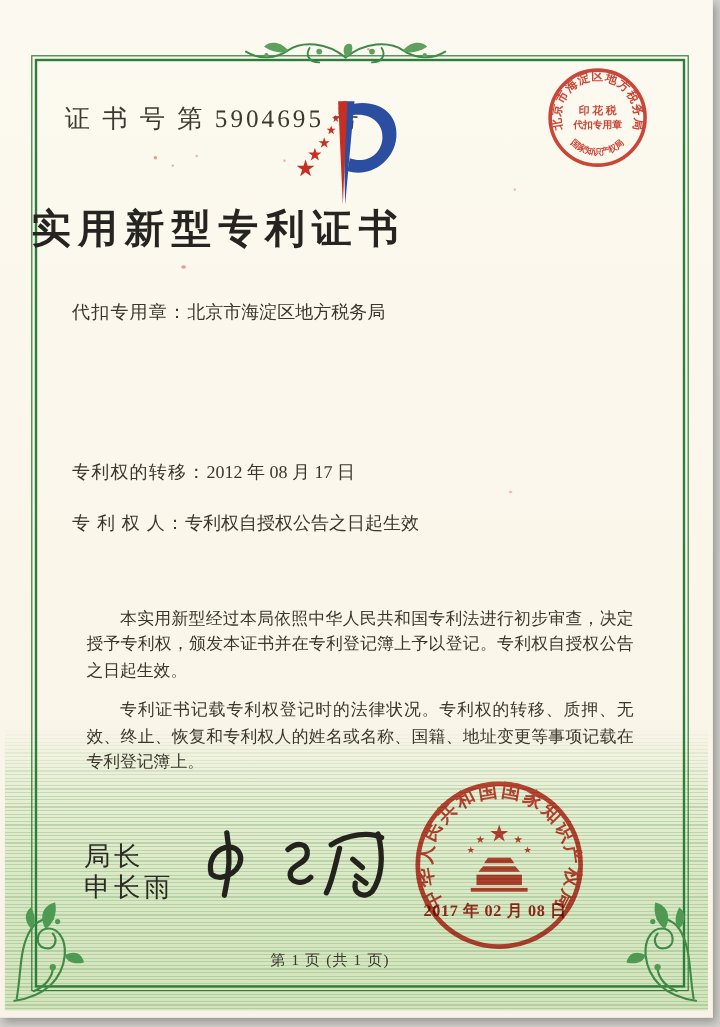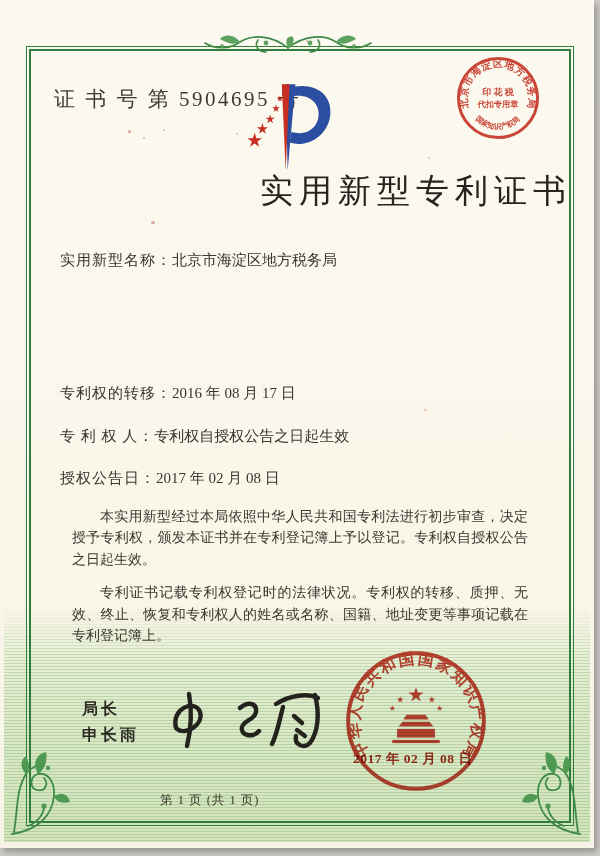--- a/index.html
+++ b/index.html
@@ -12,32 +12,32 @@
            background:linear-gradient(to bottom,rgba(225,238,208,0) 0%,rgba(223,236,204,.75) 25%,rgba(215,231,194,.95) 60%,rgba(211,228,188,1) 100%);}
   .stripes::after{content:'';position:absolute;inset:0;
            background:repeating-linear-gradient(to bottom,rgba(104,158,94,.30) 0 1px,rgba(104,158,94,0) 1px 3px);
            -webkit-mask-image:linear-gradient(to bottom,transparent,#000 26%);
            mask-image:linear-gradient(to bottom,transparent,#000 26%);}
   
   .frame{position:absolute;left:26px;top:46px;width:546px;height:778px;border:1px solid #2f7d3b;}
   .frame::after{content:'';position:absolute;inset:2px;border:2.5px solid #2f7d3b;}
   .cert-number{position:absolute;left:54px;top:85px;font-size:21px;letter-spacing:2.5px;color:#3c3930;}
   .logo{position:absolute;left:243px;top:79px;width:97px;height:96px;}
-  .title{position:absolute;left:26px;top:169px;width:546px;text-align:right;
-         font-size:33px;font-weight:normal;letter-spacing:6px;color:#262420;}
+  .title{position:absolute;left:26px;top:169px;width:546px;text-align:left;
+         font-size:33px;font-weight:bold;letter-spacing:6px;color:#262420;}
   .row{position:absolute;left:60px;width:486px;font-size:15px;white-space:nowrap;color:#3a362c;}
   .row .lab{letter-spacing:1px;}
   .r0{top:251px}.r1{top:295px}.r2{top:340px}.r3{top:384px}.r4{top:427px}.r5{top:469px}
   .paras{position:absolute;left:60px;top:494px;width:480px;font-size:14px;line-height:21.4px;
          text-align:justify;color:#3a362c;}
   .paras p{margin:12px;text-indent:2em;}
-  .director{position:absolute;left:82px;font-size:16px;letter-spacing:3px;font-weight:bold;color:#2c2a24;}
+  .director{position:absolute;left:70px;font-size:22px;letter-spacing:3px;font-weight:normal;color:#2c2a24;}
   .d-title{top:699px}.d-name{top:725px}
   .signature{position:absolute;left:158px;top:686px;width:188px;height:66px;}
-  .page-info{position:absolute;left:160px;top:792px;width:230px;text-align:left;
+  .page-info{position:absolute;left:160px;top:792px;width:230px;text-align:center;
              font-size:12.5px;letter-spacing:1px;color:#3a362c;}
   .tax-seal{position:absolute;left:455px;top:55px;width:86px;height:86px;opacity:.92;mix-blend-mode:multiply;}
   .office-seal{position:absolute;left:345px;top:650px;width:142px;height:142px;opacity:.93;mix-blend-mode:multiply;}
   .issue-date{position:absolute;left:353px;top:750px;font-size:13.5px;font-weight:bold;white-space:nowrap;
               letter-spacing:.5px;color:#ab3021;mix-blend-mode:multiply;}
   .ornament-top{position:absolute;left:198px;top:31px;width:180px;height:31px;}
   .corner{position:absolute;width:70px;height:100px;}
   .corner-left{left:8px;top:738px;}
   .corner-right{left:514px;top:738px;transform:scaleX(-1);}
   .speck{position:absolute;border-radius:50%;background:#bc3a2c;}
@@ -110,30 +110,27 @@
       <path transform="translate(20,50) scale(6)" d="M0,-1 L0.2245,-0.309 L0.951,-0.309 L0.363,0.118 L0.588,0.809 L0,0.382 L-0.588,0.809 L-0.363,0.118 L-0.951,-0.309 L-0.2245,-0.309 Z"></path>
       <path transform="translate(28,40) scale(5)" d="M0,-1 L0.2245,-0.309 L0.951,-0.309 L0.363,0.118 L0.588,0.809 L0,0.382 L-0.588,0.809 L-0.363,0.118 L-0.951,-0.309 L-0.2245,-0.309 Z"></path>
       <path transform="translate(34,29) scale(4.2)" d="M0,-1 L0.2245,-0.309 L0.951,-0.309 L0.363,0.118 L0.588,0.809 L0,0.382 L-0.588,0.809 L-0.363,0.118 L-0.951,-0.309 L-0.2245,-0.309 Z"></path>
       <path transform="translate(38,19) scale(3.5)" d="M0,-1 L0.2245,-0.309 L0.951,-0.309 L0.363,0.118 L0.588,0.809 L0,0.382 L-0.588,0.809 L-0.363,0.118 L-0.951,-0.309 L-0.2245,-0.309 Z"></path>
     </g>
   </svg>
 
   <div class="title">实用新型专利证书</div>
 
   <div class="row r0">
-    <span class="lab">实用新型名称：</span><span>北京市海淀区地方税务局</span>
+    <span class="lab">代扣专用章：</span><span>北京市海淀区地方税务局</span>
   </div>
   <div class="row r3">
-    <span class="lab">专利权的转移：</span><span>2016 年 08 月 17 日</span>
+    <span class="lab">专利权的转移：</span><span>2012 年 08 月 17 日</span>
   </div>
   <div class="row r4">
     <span class="lab">专 利 权 人：</span><span>专利权自授权公告之日起生效</span>
-  </div>
-  <div class="row r5">
-    <span class="lab">授权公告日：</span><span>2017 年 02 月 08 日</span>
   </div>
 
   <div class="paras">
     <p>本实用新型经过本局依照中华人民共和国专利法进行初步审查，决定授予专利权，颁发本证书并在专利登记簿上予以登记。专利权自授权公告之日起生效。</p>
     <p>专利证书记载专利权登记时的法律状况。专利权的转移、质押、无效、终止、恢复和专利权人的姓名或名称、国籍、地址变更等事项记载在专利登记簿上。</p>
   </div>
 
   <div class="director d-title">局长</div>
   <div class="director d-name">申长雨</div>
 

